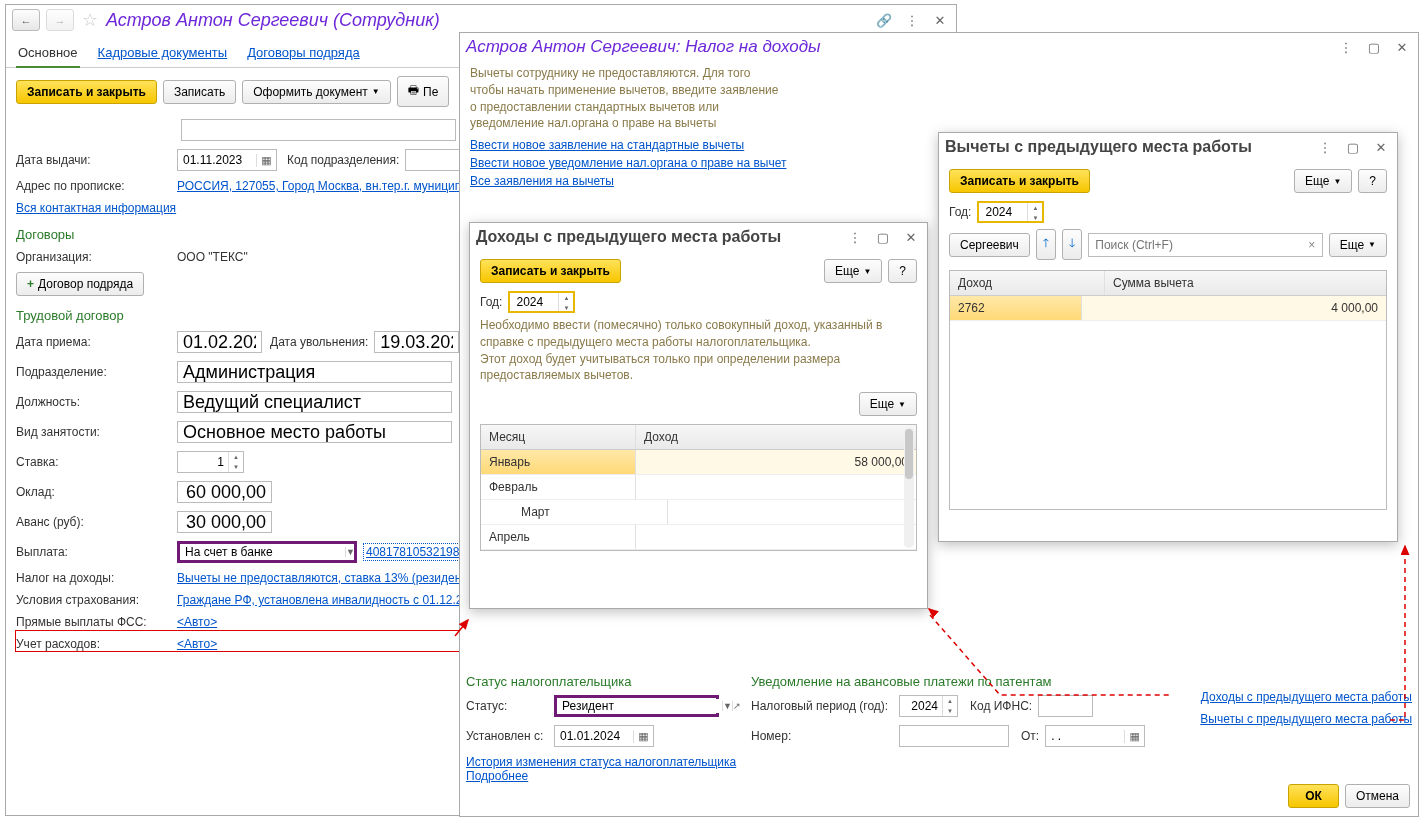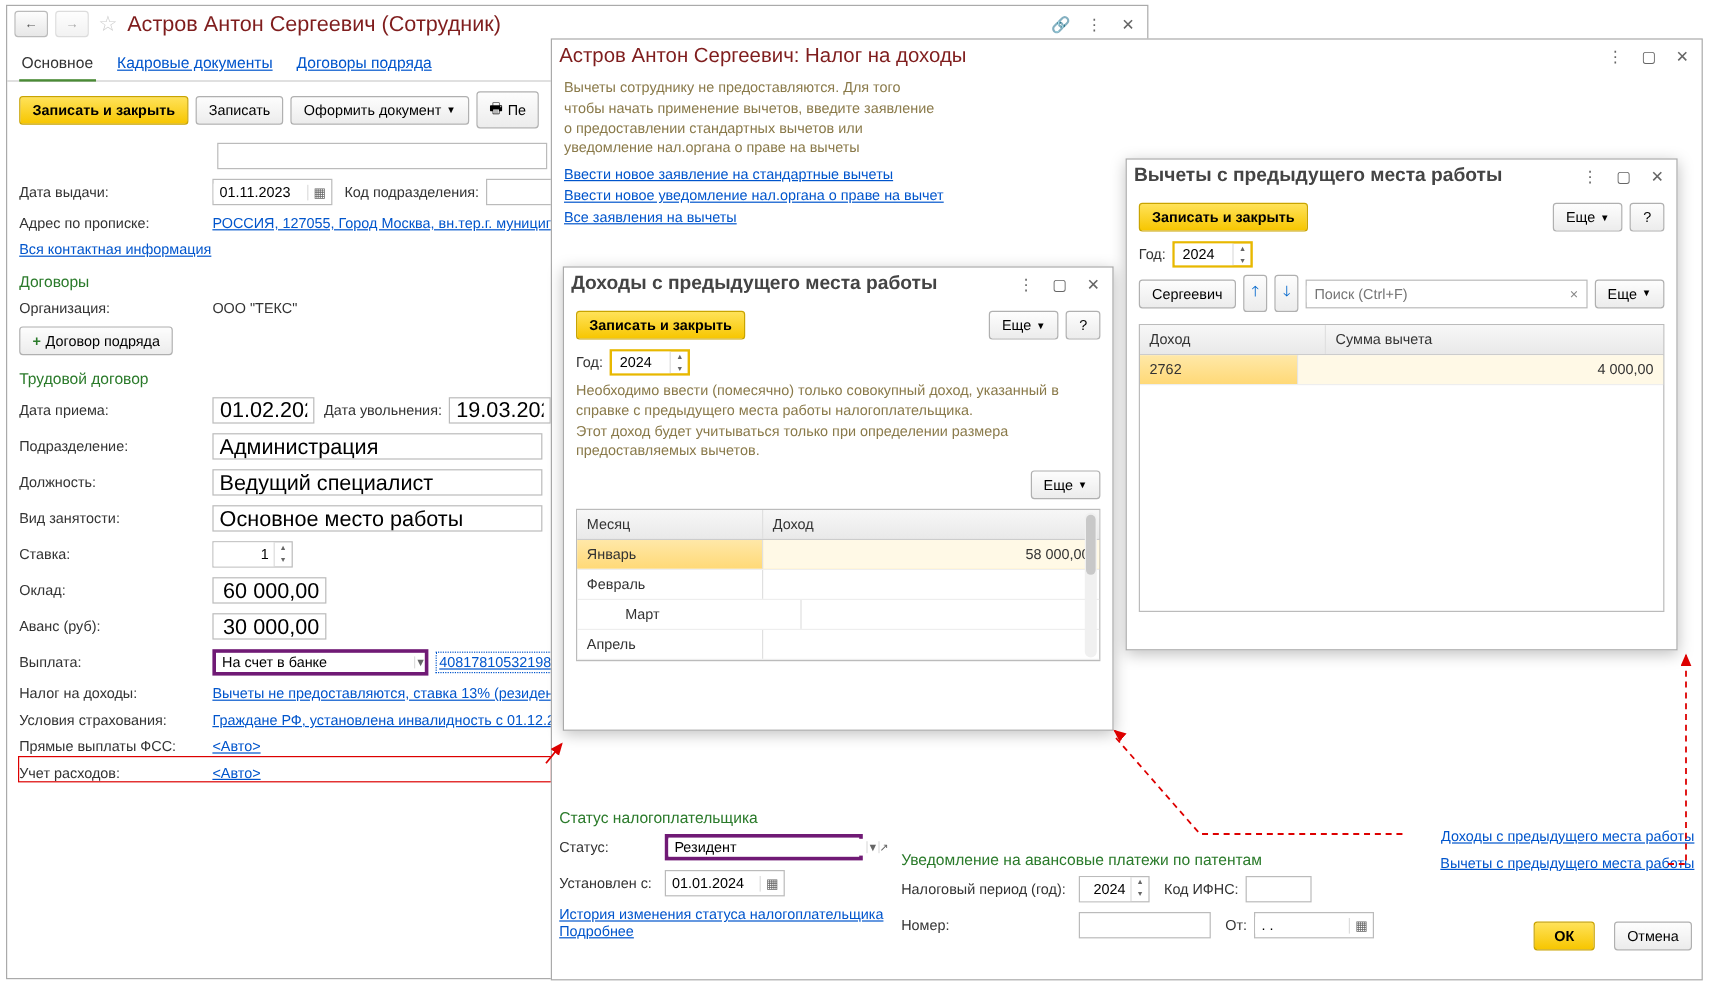--- a/index.html
+++ b/index.html
@@ -17,21 +17,21 @@
   position: absolute;
   background: #fff;
   border: 1px solid #aaa;
 }
 .titlebar {
   display: flex;
   align-items: center;
   padding: 4px 6px;
   gap: 6px;
 }
-.titlebar .title { font-size: 18px; flex: 1; color: #7f1d1d; }
+.titlebar .title { font-size: 18px; flex: 1; color: #6d28d9; font-style: italic; }
 .titlebar .title-small { font-size: 16px; flex: 1; color: #444; font-weight: normal; }
 .titlebar .controls { display: flex; gap: 8px; align-items: center; }
 .icon-btn {
   width: 20px; height: 20px;
   display: inline-flex; align-items: center; justify-content: center;
   cursor: pointer;
   color: #666;
   font-size: 13px;
   border-radius: 2px;
 }
@@ -330,21 +330,21 @@
           <span class="cal">▦</span>
         </div>
       </div>
       <div style="padding:4px 0;">
         <span class="link">История изменения статуса налогоплательщика</span>
         &nbsp;&nbsp;
         <span class="link">Подробнее</span>
       </div>
     </div>
     <div style="flex:0 0 410px;">
-      <div style="color:#2a7a2a;font-size:13px;padding:2px 0;margin-top:35px;">Уведомление на авансовые платежи по патентам</div>
+      <div style="color:#2a7a2a;font-size:13px;padding:2px 0;">Уведомление на авансовые платежи по патентам</div>
       <div class="form-row">
         <span style="width:142px;">Налоговый период (год):</span>
         <div class="spinner">
           <input style="width: 42px;" value="2024">
           <div class="spin-btns">
               <span>▲</span>
               <span>▼</span>
             </div>
         </div>
         <span style="margin-left:6px;">Код ИФНС:</span>
@@ -359,21 +359,21 @@
           <span class="cal">▦</span>
         </div>
       </div>
     </div>
     <div style="flex:1; text-align:right; padding-top:14px;">
       <div style="padding:4px 0;"><span class="link">Доходы с предыдущего места работы</span></div>
       <div style="padding:4px 0;"><span class="link">Вычеты с предыдущего места работы</span></div>
     </div>
   </div>
 
-  <div style="position:absolute; right:8px; bottom:24px; display:flex; gap:16px;">
+  <div style="position:absolute; right:8px; bottom:8px; display:flex; gap:6px;">
     <button class="btn btn-yellow" style="padding:4px 16px;">ОК</button>
     <button class="btn">Отмена</button>
   </div>
 </div>
 
 <div class="window" style="left:469px; top:222px; width:459px; height:387px; box-shadow:0 3px 12px rgba(0,0,0,.25);">
   <div class="titlebar">
     <span class="title-small" style="font-weight:bold;">Доходы с предыдущего места работы</span>
     <div class="controls">
       <span class="icon-btn">⋮</span>

